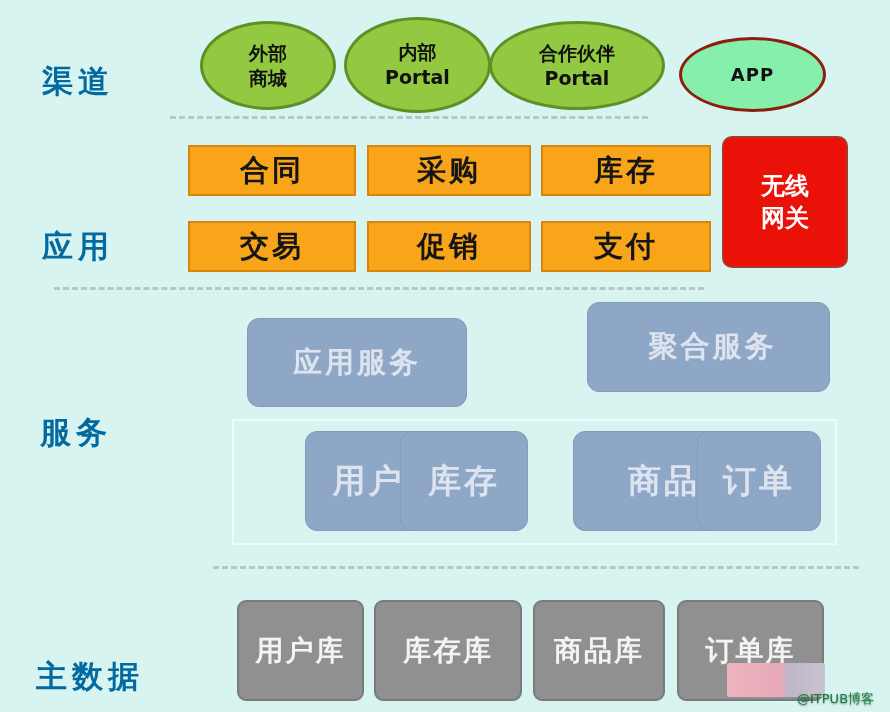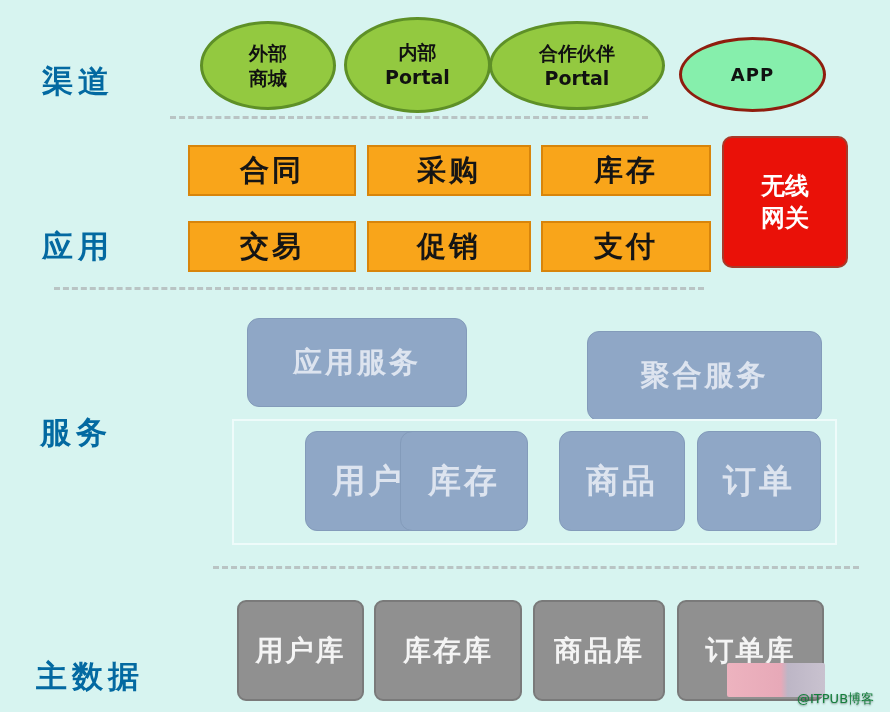--- a/index.html
+++ b/index.html
@@ -70,27 +70,27 @@
   <div class="app-box" style="left:541px;top:221px;width:166px;height:47px;">支付</div>
 
   <div class="gateway" style="left:722px;top:136px;width:122px;height:128px;">无线
 网关</div>
 
   <div class="dash" style="left:54px;top:287px;width:650px;"></div>
 
   <div class="layer-label" style="left:40px;top:384px;">服务</div>
 
   <div class="blue-box wide" style="left:247px;top:318px;width:218px;height:87px;">应用服务</div>
-  <div class="blue-box wide" style="left:587px;top:331px;width:233px;height:88px;">聚合服务</div>
+  <div class="blue-box wide" style="left:587px;top:302px;width:233px;height:88px;padding-left:8px;">聚合服务</div>
 
   <div class="svc-frame" style="left:232px;top:419px;width:601px;height:122px;"></div>
 
   <div class="blue-box small" style="left:257px;top:431px;width:125px;height:98px;margin-left:48px;">用户</div>
   <div class="blue-box small" style="left:400px;top:431px;width:126px;height:98px;">库存</div>
-  <div class="blue-box small" style="left:559px;top:431px;width:124px;height:98px;">商品</div>
+  <div class="blue-box small" style="left:573px;top:431px;width:124px;height:98px;padding-left:28px;">商品</div>
   <div class="blue-box small" style="left:697px;top:431px;width:122px;height:98px;">订单</div>
 
   <div class="dash" style="left:213px;top:566px;width:646px;"></div>
 
   <div class="layer-label" style="left:36px;top:628px;">主数据</div>
 
   <div class="gray-box" style="left:237px;top:600px;width:123px;height:97px;">用户库</div>
   <div class="gray-box" style="left:374px;top:600px;width:144px;height:97px;">库存库</div>
   <div class="gray-box" style="left:677px;top:600px;width:143px;height:97px;">订单库</div>
   <div class="gray-box" style="left:533px;top:600px;width:128px;height:97px;">商品库</div>

